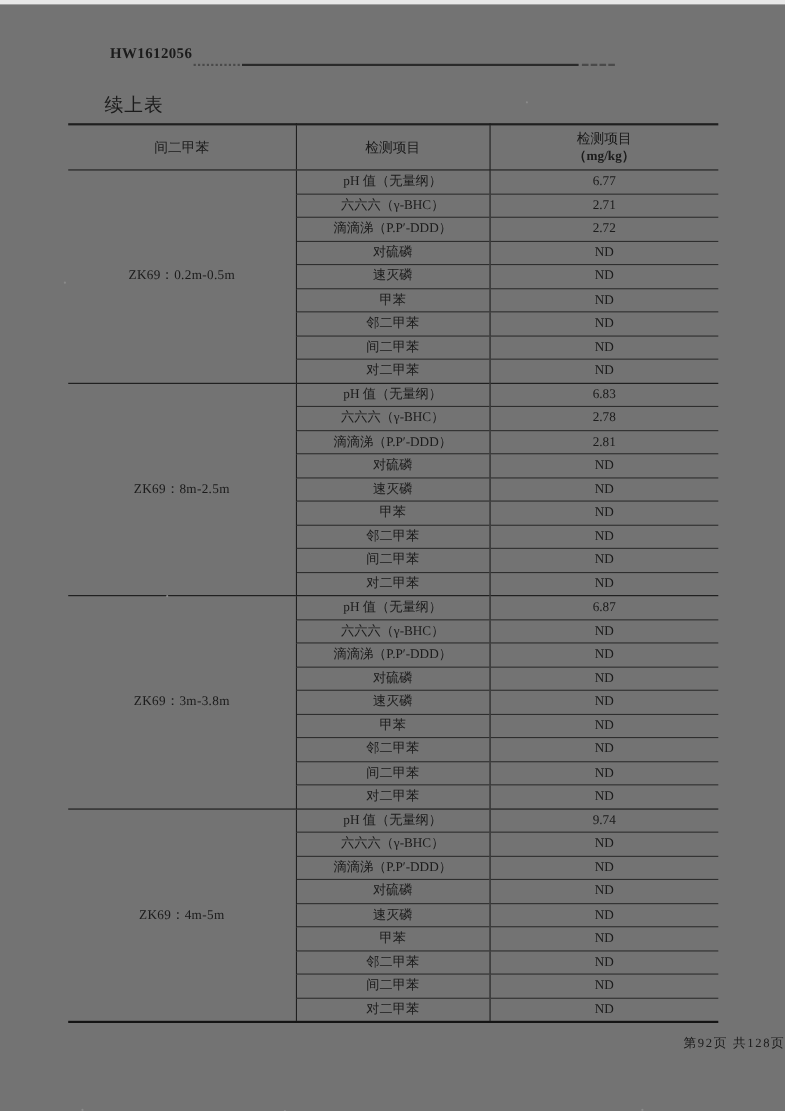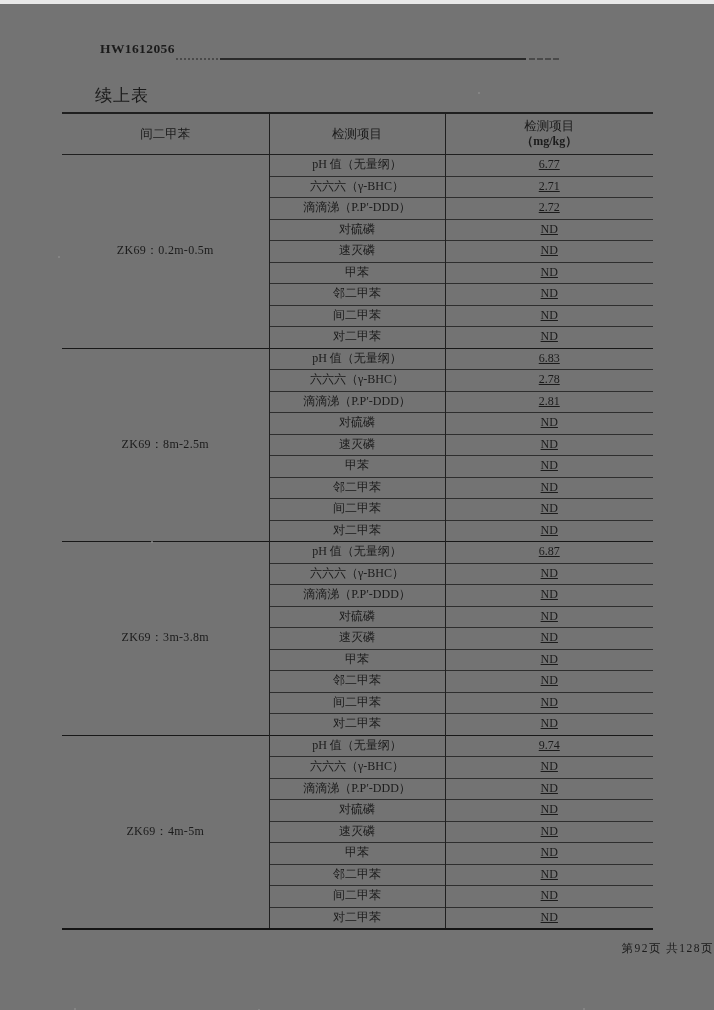--- a/index.html
+++ b/index.html
@@ -70,21 +70,21 @@
   .hdr-sub { display: block; font-weight: bold; font-size: 12px; margin-top: 2px; }
   tbody td { height: 20.5px; }
   tbody .item-cell, tbody .value-cell { border-top: 1px solid #2e2e2e; }
   tbody tr.group-start .item-cell,
   tbody tr.group-start .value-cell,
   tbody tr.group-start .loc-cell { border-top: 1.9px solid #181818; }
   tbody tr:first-child .item-cell,
   tbody tr:first-child .value-cell,
   tbody tr:first-child .loc-cell { border-top: none; }
   .loc-cell { font-size: 12px; letter-spacing: 0.3px; }
-  .value-cell { font-size: 12.5px; text-decoration: underline; }
+  .value-cell { font-size: 12.5px; }
   .page-footer {
     position: absolute;
     left: 0;
     right: 0;
     top: 937px;
     text-align: right;
     font-size: 11.5px;
     letter-spacing: 1.5px;
   }
   .speck {

